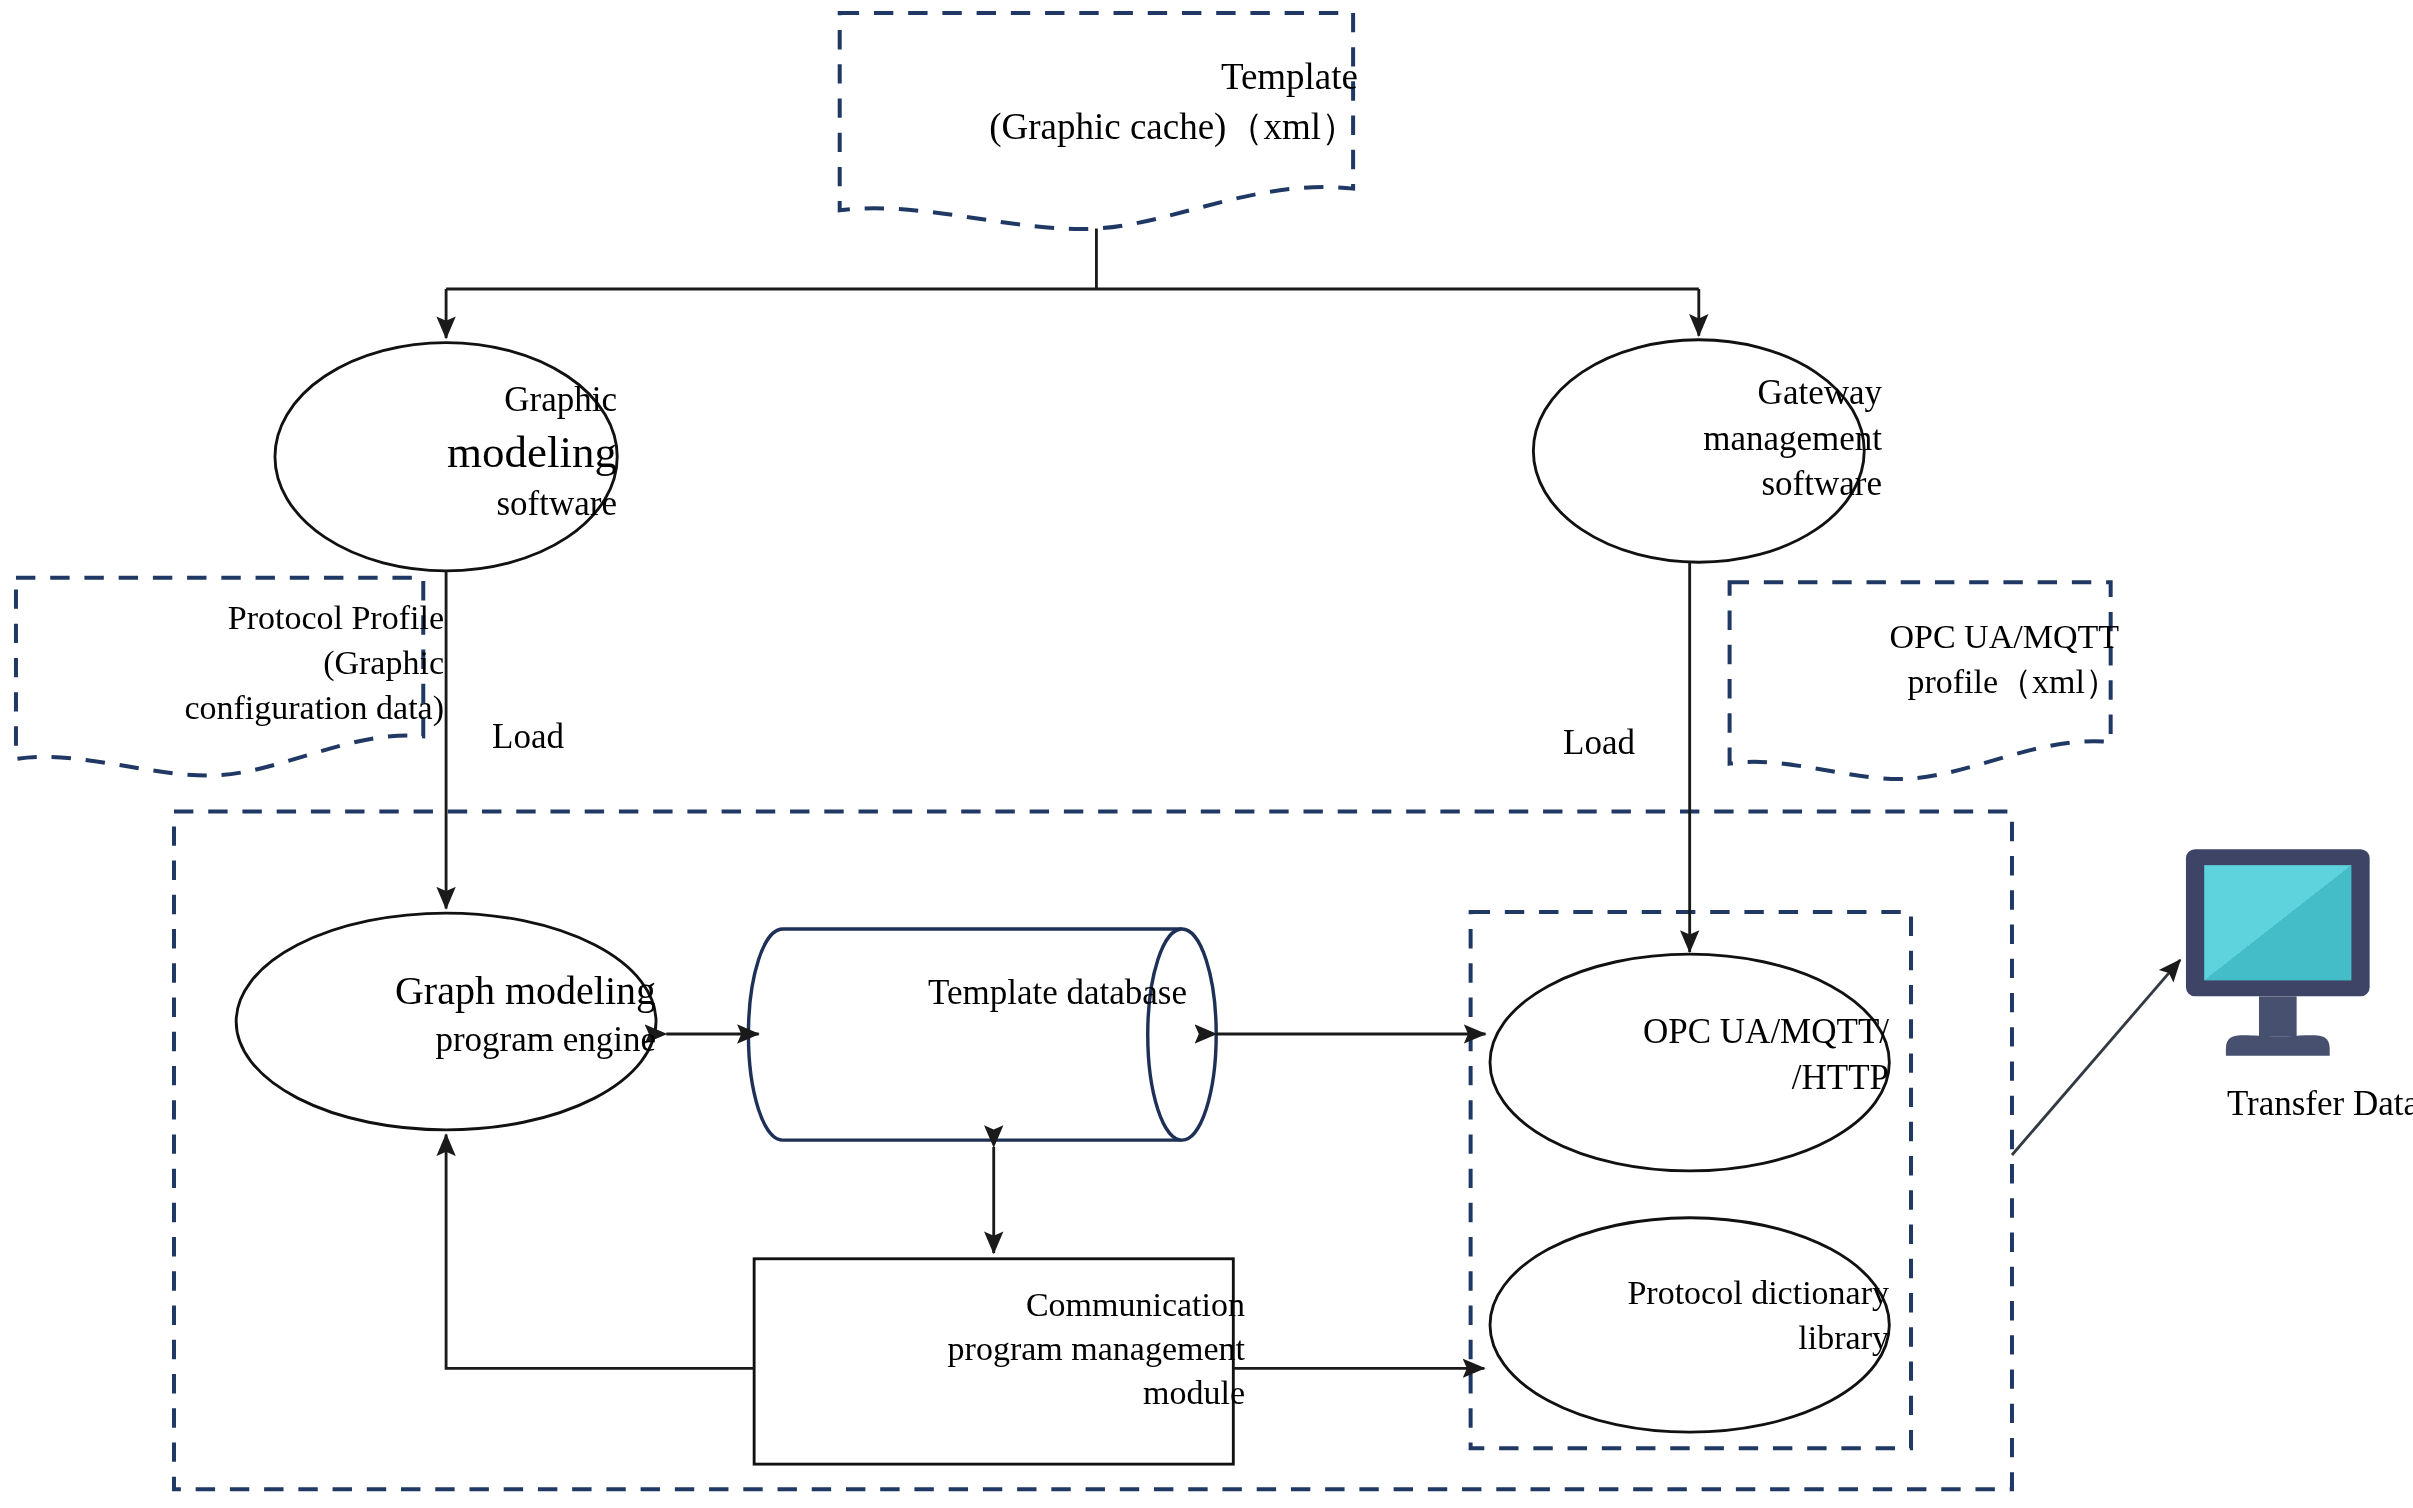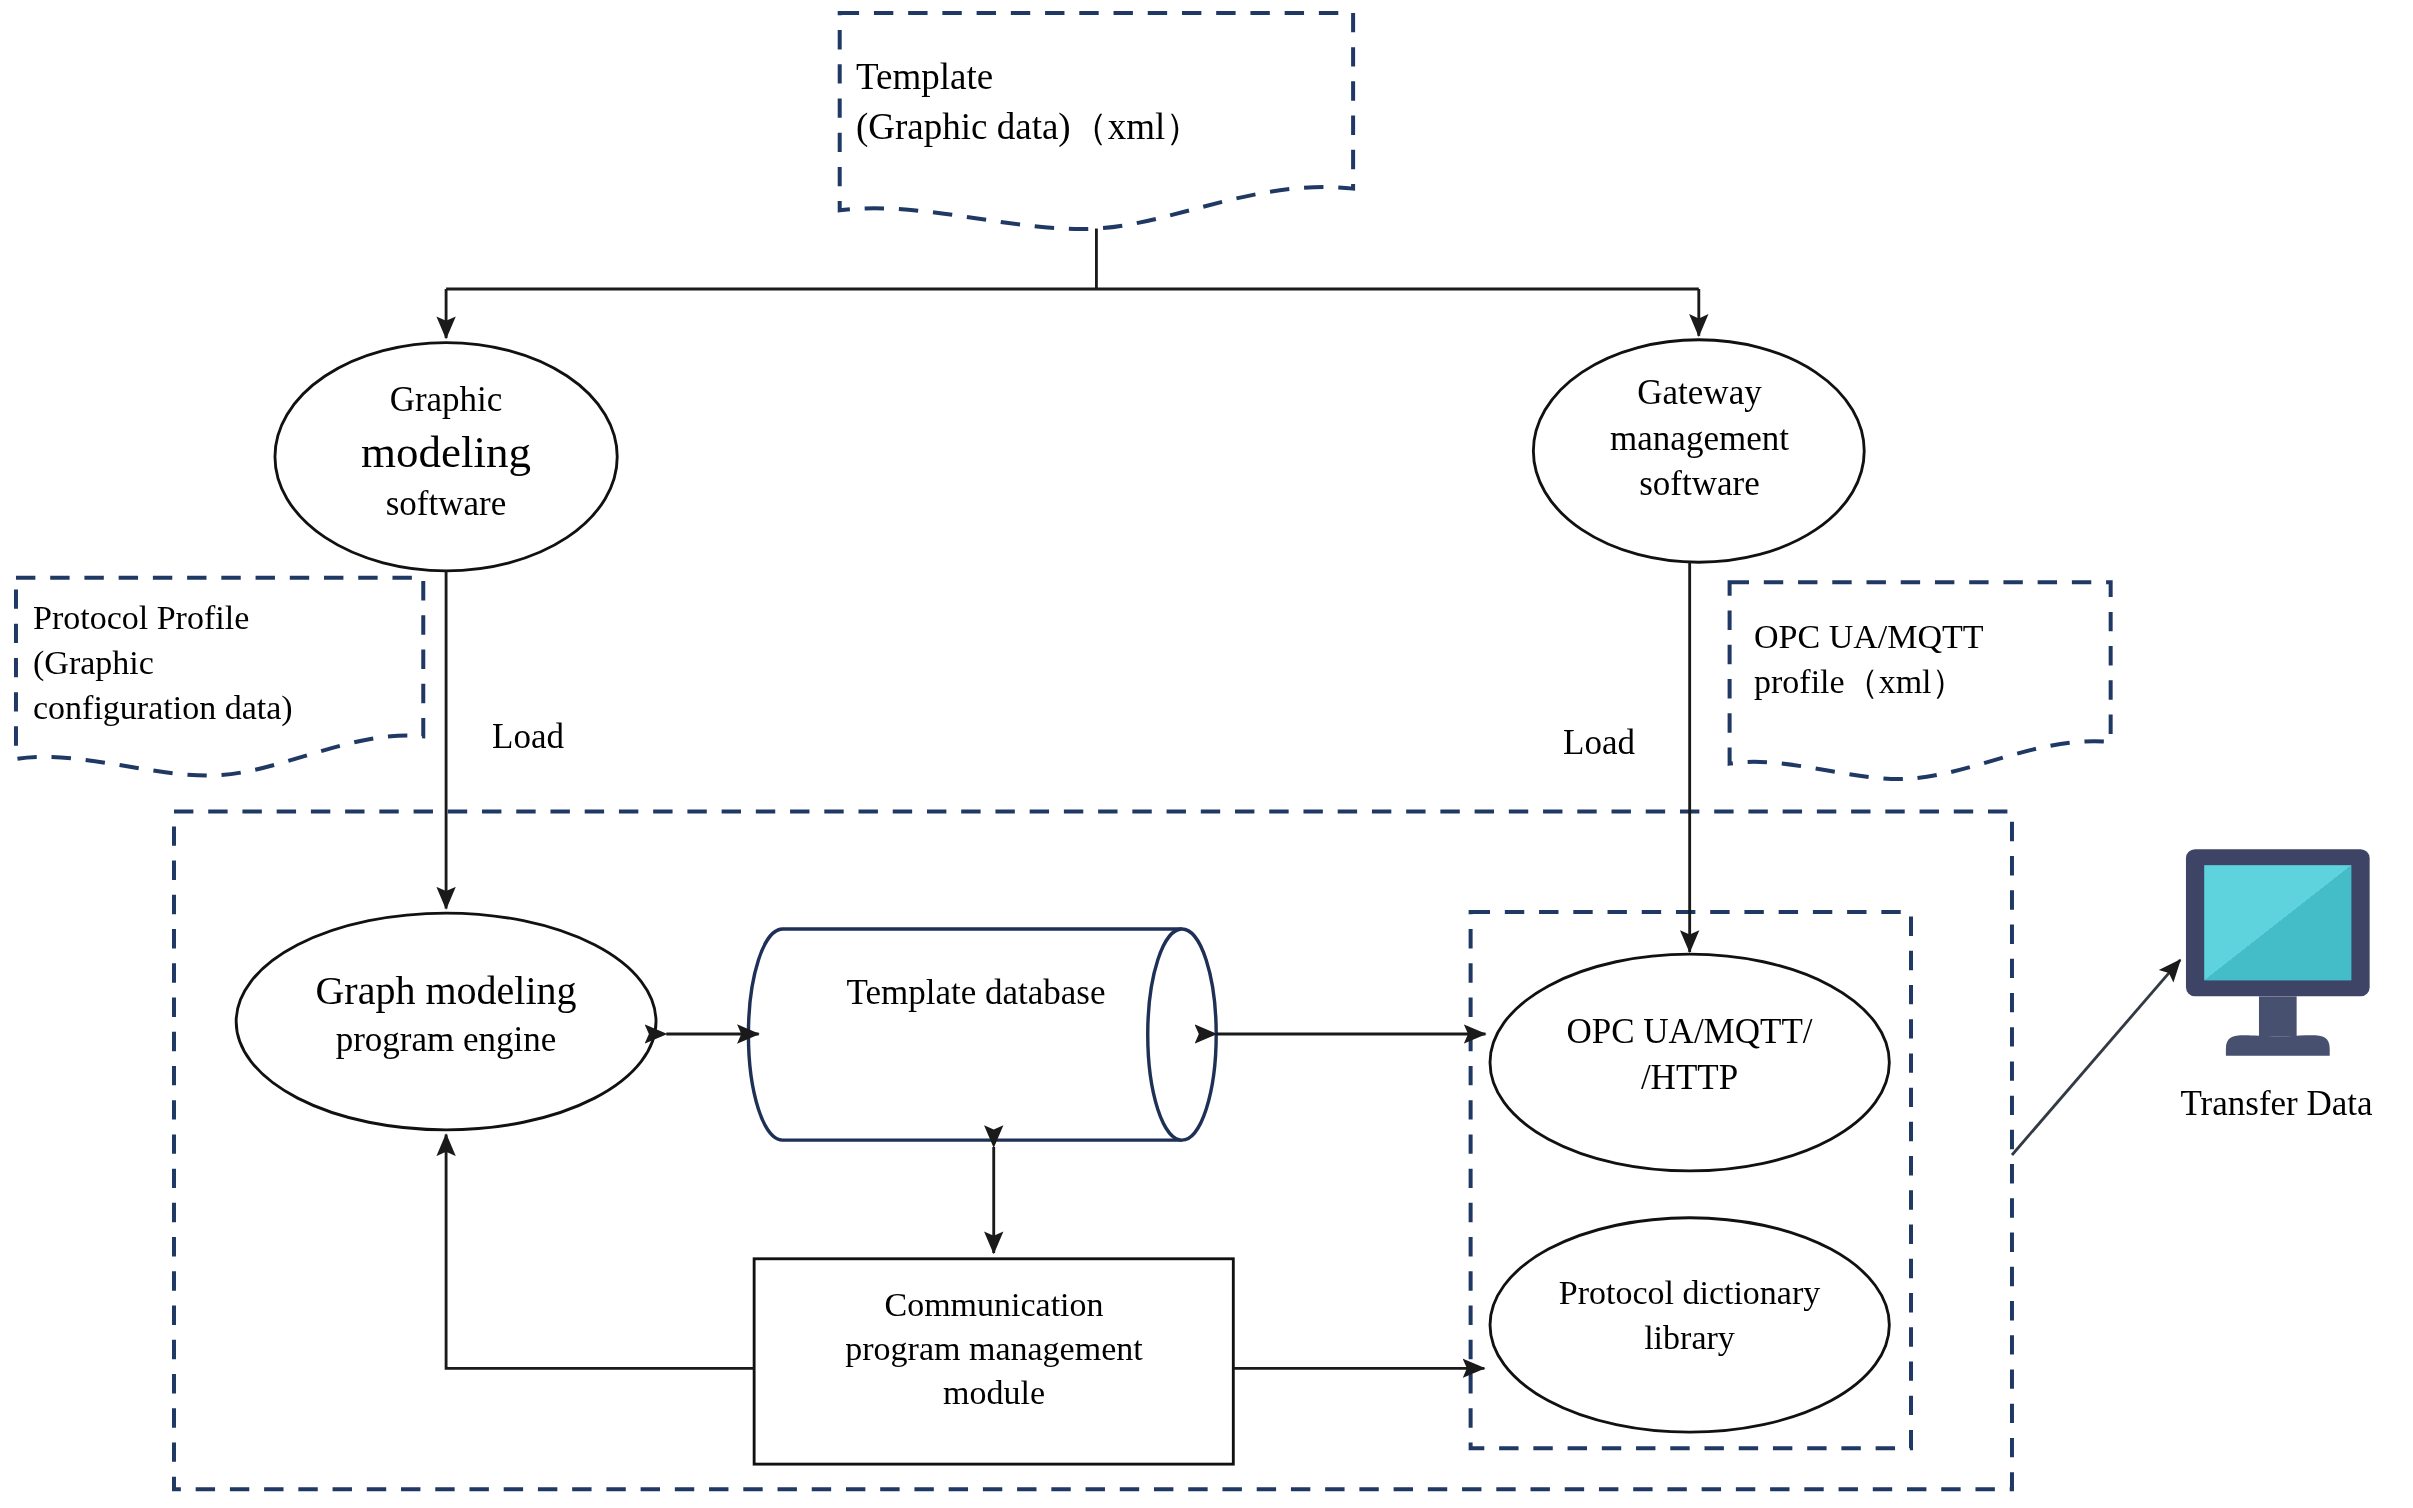--- a/index.html
+++ b/index.html
@@ -20,20 +20,21 @@
   svg.canvas {
     position: absolute;
     top: 0; left: 0;
     width: 2413px;
     height: 1509px;
     display: block;
   }
   .node-label {
     font-family: "Liberation Serif", "DejaVu Serif", serif;
     fill: #000000;
+    text-align: right;
   }
   .lbl-64 { font-size: 37px; }
   .edge-solid {
     fill: none;
     stroke: #1a1a1a;
     stroke-width: 5;
   }
   .edge-thin {
     fill: none;
     stroke: #333a44;
@@ -135,21 +136,21 @@
     <g>
       <rect x="3832" y="1488" width="322" height="258" rx="16" ry="16" fill="#3d4466"></rect>
       <rect x="3864" y="1516" width="258" height="202" fill="url(#screenGrad)"></rect>
       <rect x="3960" y="1746" width="66" height="70" fill="#47506f"></rect>
       <path d="M 3902 1838 C 3902 1805 3932 1816 3993 1816 C 4054 1816 4084 1805 4084 1838 L 4084 1850 L 3902 1850 Z" fill="#47506f"></path>
     </g>
   </svg>
 
   <div style="position:absolute; left:856px; top:52px; width:502px; text-align:left; line-height:1.34;">
     <div class="node-label lbl-64" style="font-size:37px;">Template</div>
-    <div class="node-label lbl-64" style="font-size:37px;">(Graphic data)（xml）</div>
+    <div class="node-label lbl-64" style="font-size:37px;">(Graphic cache)（xml）</div>
   </div>
 
   <div style="position:absolute; left:275px; top:377px; width:342px; text-align:center; line-height:1.30;">
     <div class="node-label" style="font-size:35px;">Graphic</div>
     <div class="node-label" style="font-size:45px;">modeling</div>
     <div class="node-label" style="font-size:35px;">software</div>
   </div>
 
   <div style="position:absolute; left:1517px; top:370px; width:365px; text-align:center; line-height:1.30;">
     <div class="node-label" style="font-size:35px;">Gateway</div>

